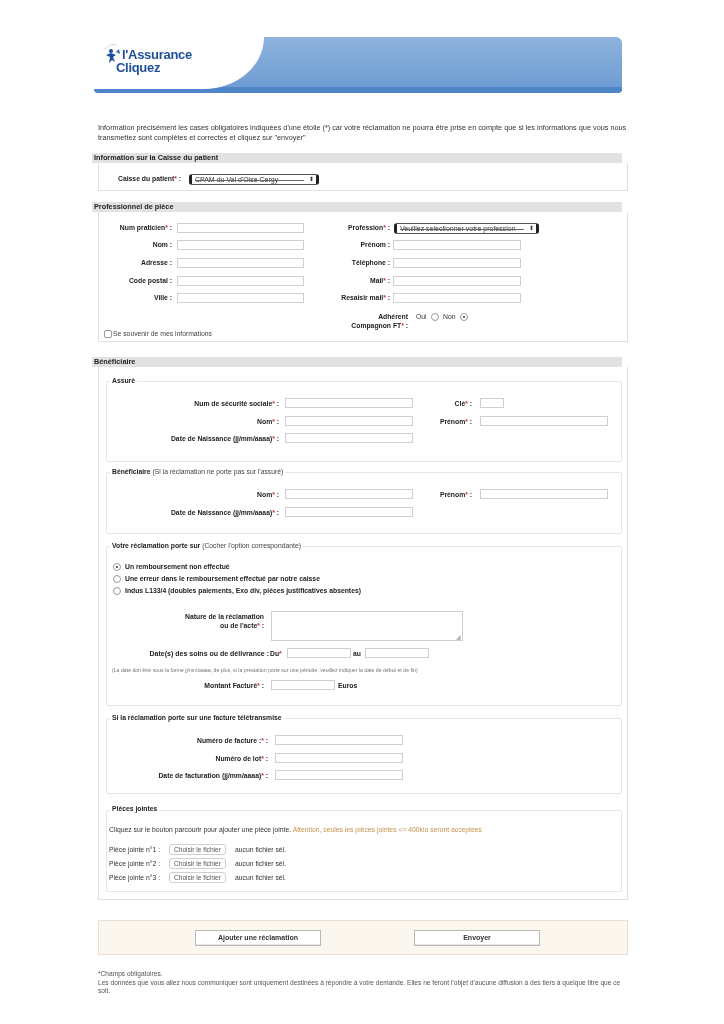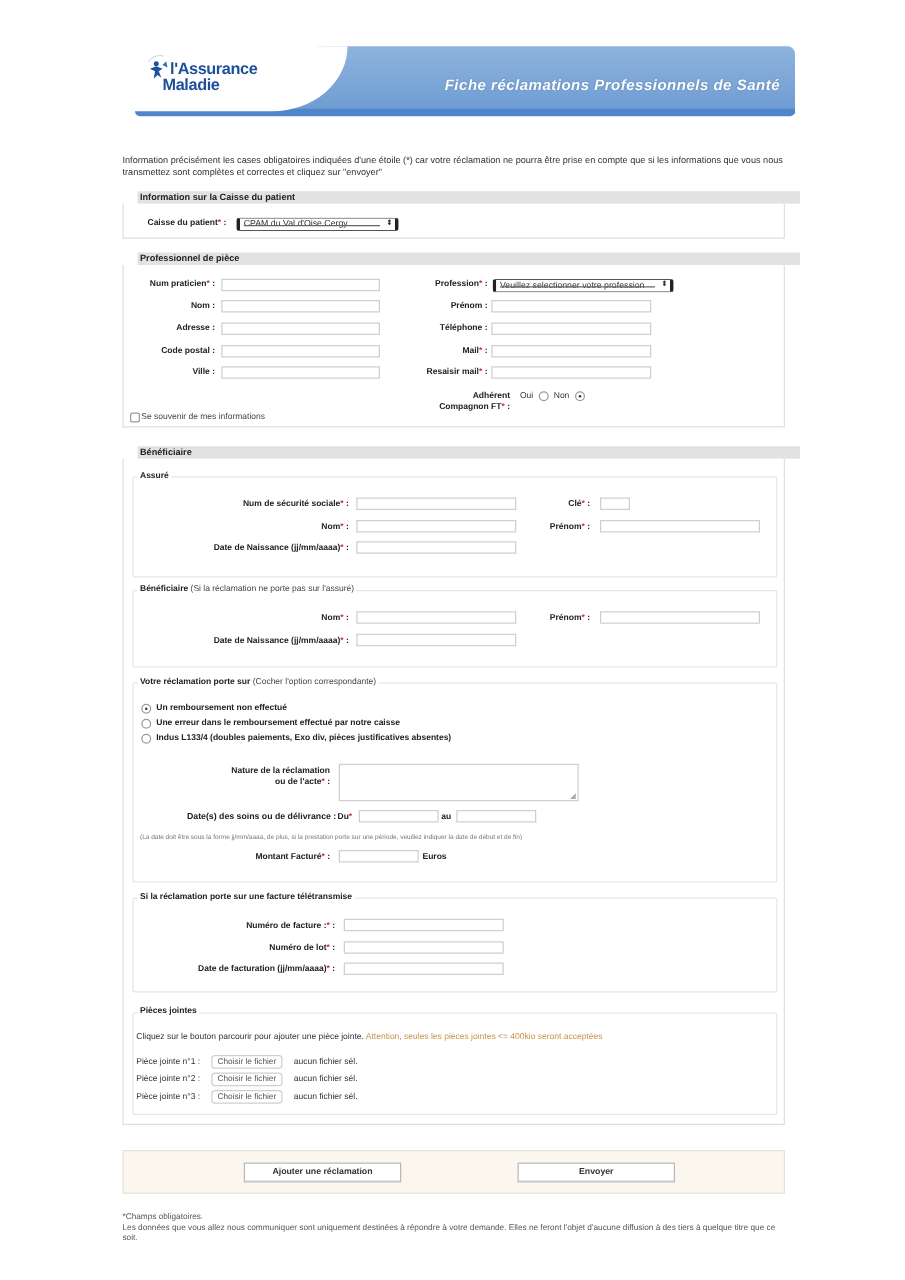--- a/index.html
+++ b/index.html
@@ -8,21 +8,21 @@
       width: 724px;
       height: 1024px;
       background: #ffffff;
       font-family: "Liberation Sans", sans-serif;
       color: #222;
       position: relative;
       overflow: hidden;
     }
 
     
-    .banner { position: absolute; left: 108px; top: 37px; width: 528px; height: 56px; }
+    .banner { position: absolute; left: 94px; top: 37px; width: 528px; height: 56px; }
     .banner .blue {
       position: absolute; left: 110px; top: 0; right: 0; height: 54px;
       background: linear-gradient(180deg, #8fb3dd 0%, #6c9bd2 100%);
       border-radius: 40px 6px 0 0;
     }
     .banner .under {
       position: absolute; left: 0; right: 0; top: 50px; height: 6px;
       background: #4f86c9; border-radius: 0 0 4px 4px;
     }
     .banner .white-curve {
@@ -35,21 +35,21 @@
     .logo .t2 { position: absolute; left: 14px; top: 21px; font-weight: bold; font-size: 13px; color: #1d4f9b; white-space: nowrap; letter-spacing: -0.3px; }
     .banner-title {
       position: absolute; right: 12px; top: 24px;
       font-weight: bold; font-style: italic; font-size: 12px; color: #ffffff;
       letter-spacing: 0.4px; text-shadow: 0 0 1px #4a6fa0;
     }
 
     .intro { position: absolute; left: 98px; top: 123px; width: 530px; font-size: 7.3px; line-height: 9.5px; color: #333; }
 
     .section-head {
-      position: absolute; left: 110px; width: 530px; height: 10px;
+      position: absolute; left: 92px; width: 530px; height: 10px;
       background: #e2e2e2; font-weight: bold; font-size: 7.3px; line-height: 10px;
       padding-left: 2px; color: #222;
     }
     .box { position: absolute; left: 98px; width: 530px; border: 1px solid #e0e0e0; border-top: none; background: #fff; }
 
     .lbl { position: absolute; font-weight: bold; font-size: 6.8px; color: #222; text-align: right; white-space: nowrap; }
     .req { color: #c0392b; }
     .inp { position: absolute; height: 10px; border: 1px solid #cfcfcf; background: #fff; }
     .sel {
       position: absolute; height: 11px; border: 1px solid #555; border-left: 3px solid #222; border-right: 3px solid #222;
@@ -96,23 +96,22 @@
   <div class="under"></div>
   <div class="white-curve"></div>
   <div class="logo">
     <svg class="mark" viewBox="0 0 20 22">
       <path d="M3 6 Q8 0 15 2" stroke="#7aa0d4" stroke-width="0.8" fill="none" stroke-dasharray="1 1"></path>
       <circle cx="9" cy="8" r="2" fill="#1d4f9b"></circle>
       <path d="M4 12 L9 10 L14 12 L11 14 L13 19 L10 17 L7 20 L8 14 Z" fill="#1d4f9b"></path>
       <path d="M14 9 L17 6 L18 11 Z" fill="#2f6bbf"></path>
     </svg>
     <span class="t1">l'Assurance</span>
-    <span class="t2">Maladie</span>
+    <span class="t2">Cliquez</span>
   </div>
-  <div class="banner-title">Fiche réclamations Professionnels de Santé</div>
 </div>
 
 <div class="intro">Information précisément les cases obligatoires indiquées d'une étoile (*) car votre réclamation ne pourra être prise en compte que si les informations que vous nous transmettez sont complètes et correctes et cliquez sur "envoyer"</div>
 
 <div class="section-head" style="top:153px;">Information sur la Caisse du patient</div>
 <div class="box" style="top:163px; height:28px;"></div>
 <div class="lbl" style="left:118px; top:175px;"><span>Caisse du patient</span><span class="req">*</span> <span>:</span></div>
 <div class="sel" style="left:189px; top:174px; width:130px;">
   <span>CPAM du Val d'Oise Cergy</span>
   <span class="strike"></span>

